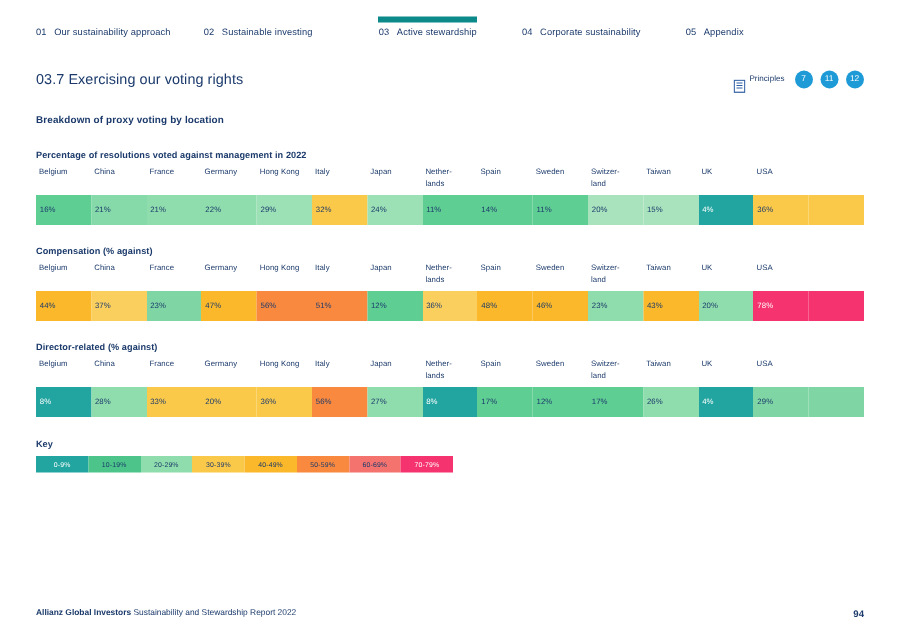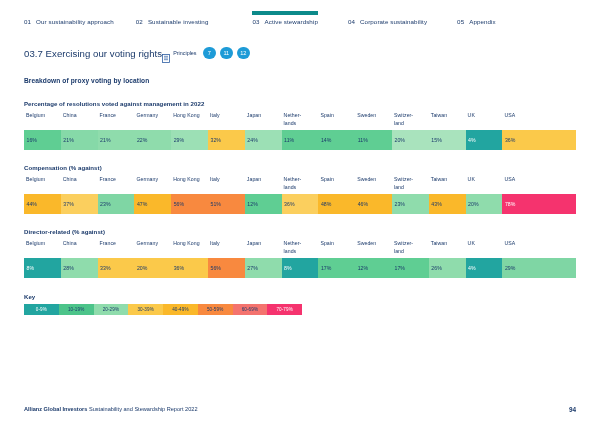--- a/index.html
+++ b/index.html
@@ -41,21 +41,21 @@
   }
   .nav-sp1 { width: 22px; }
   .nav-sp2 { width: 44px; }
   .nav-sp3 { width: 30px; }
   .nav-sp4 { width: 30px; }
 
   
   .titlerow {
     display: flex;
     align-items: center;
-    justify-content: flex-start;
+    justify-content: space-between;
     padding: 0 24px;
     margin-top: 10px;
     height: 18px;
   }
   .page-title {
     font-size: 9.6px;
     color: #1b3a6b;
     font-weight: 400;
     letter-spacing: .05px;
   }

